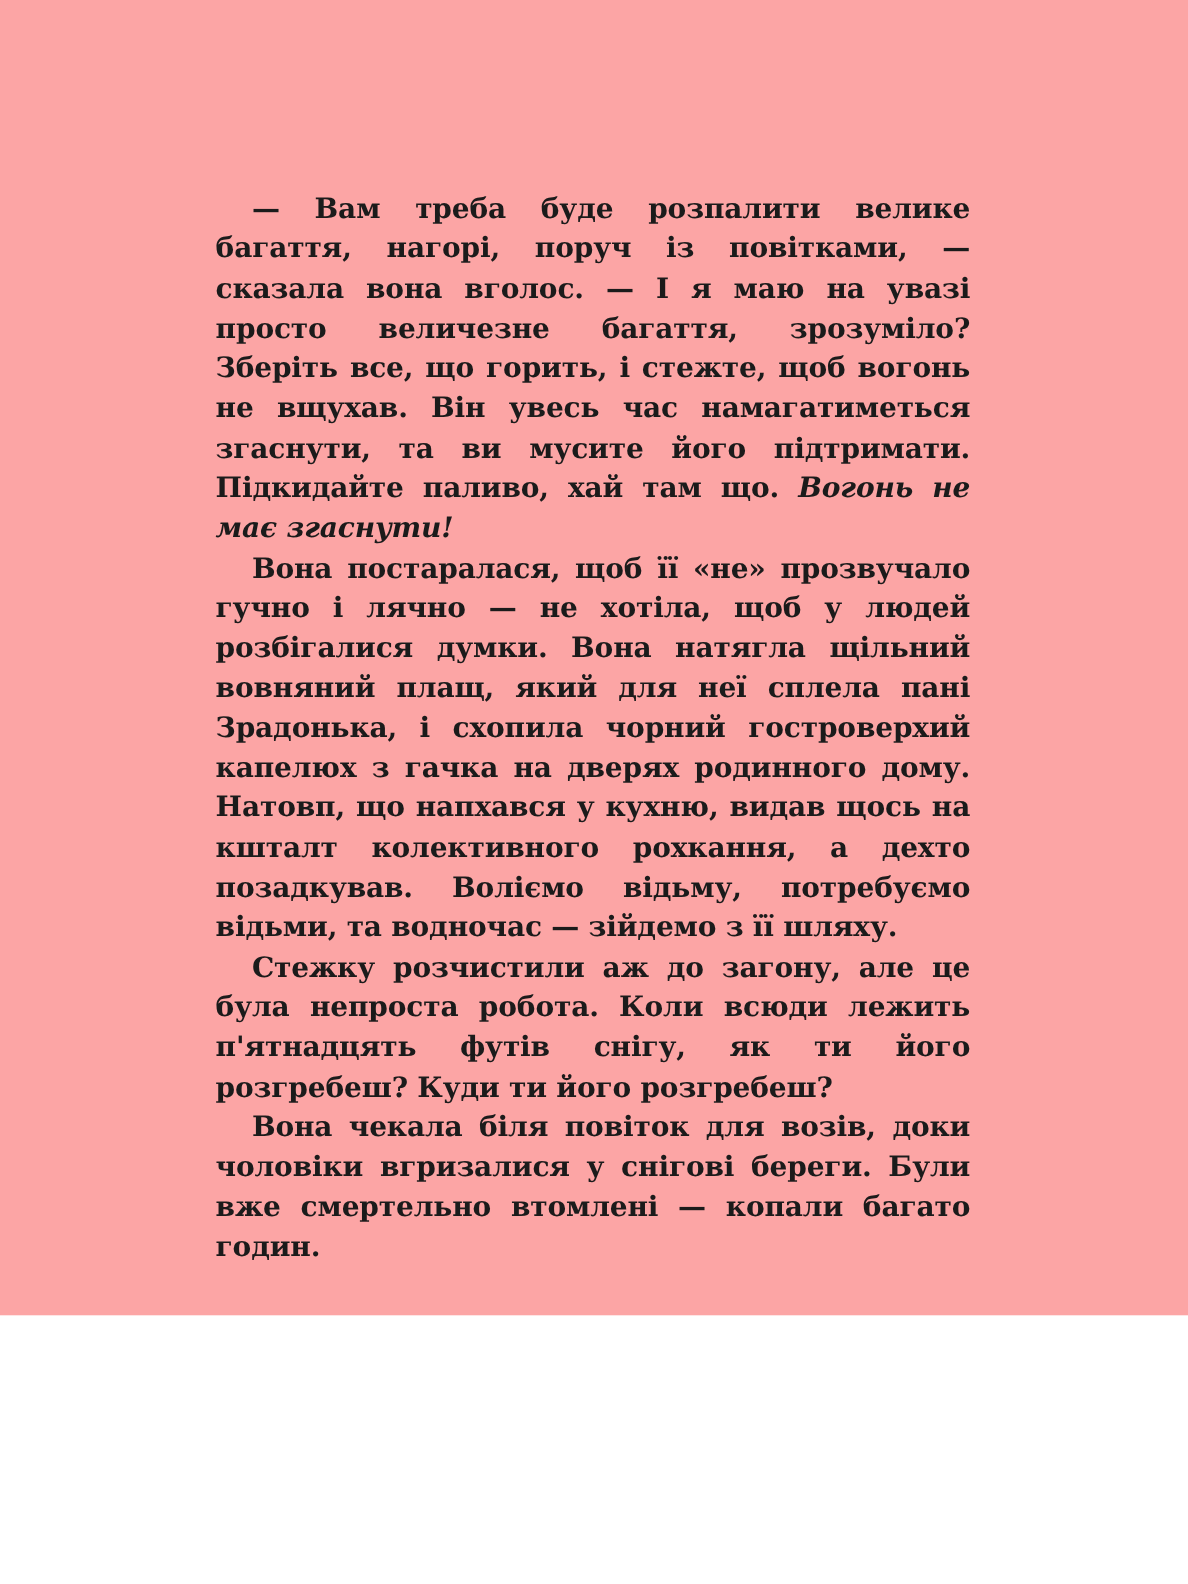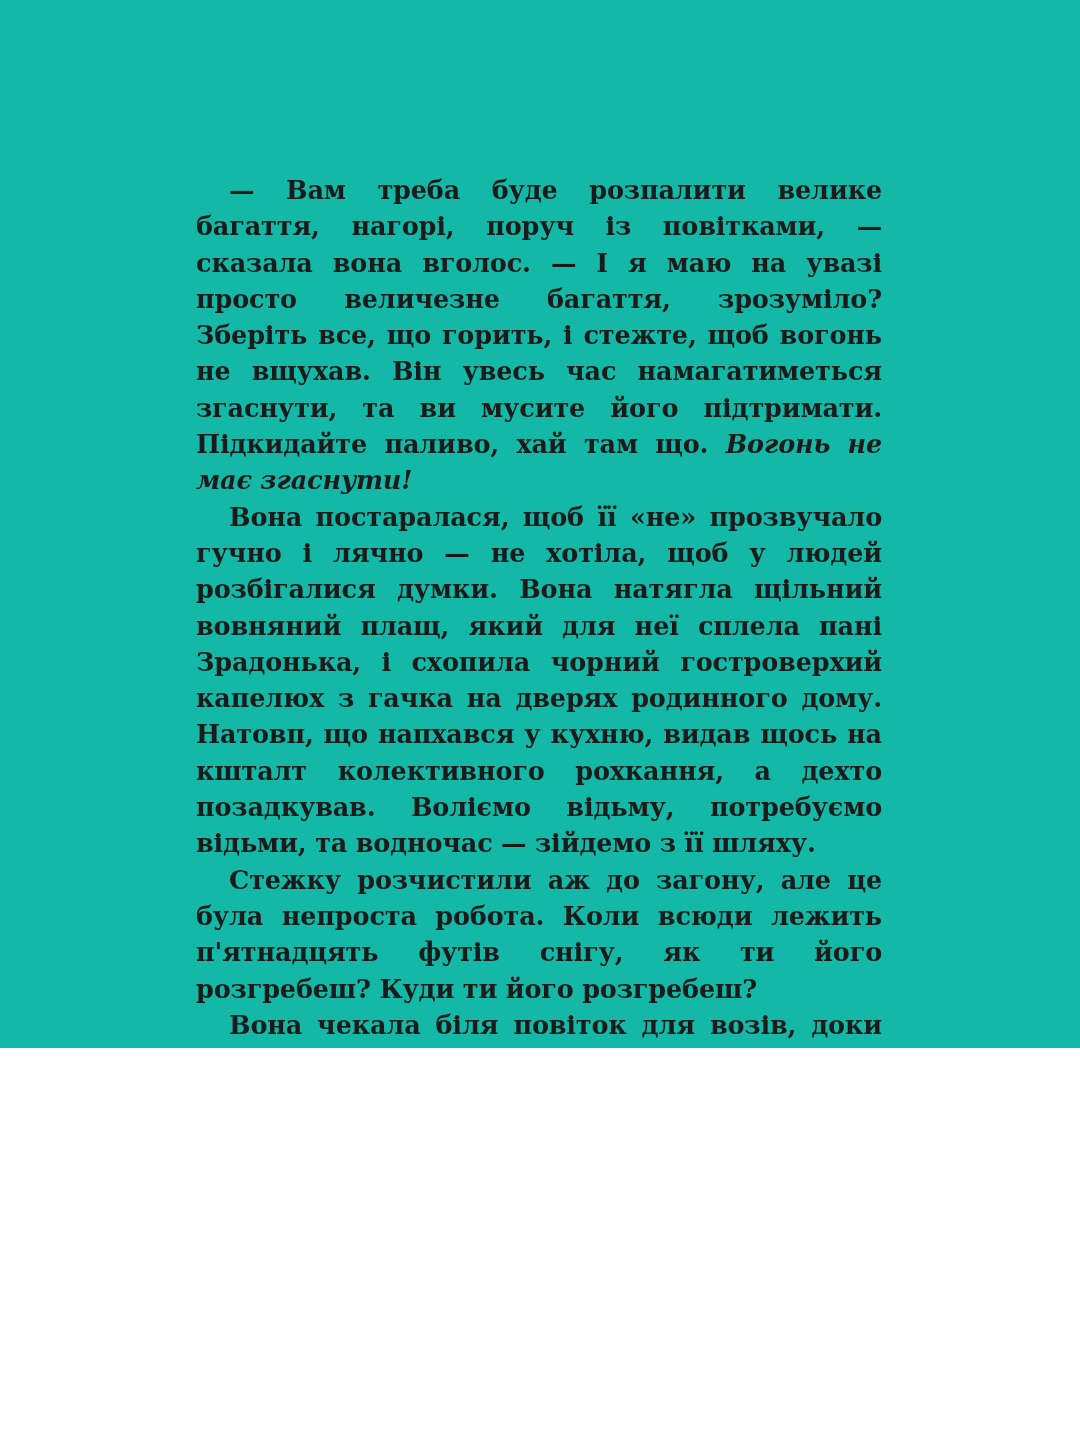--- a/index.html
+++ b/index.html
@@ -5,22 +5,22 @@
 <style>
   html, body {
     margin: 0;
     padding: 0;
     background: #ffffff;
   }
 
   .page {
     position: relative;
     width: 1080px;
-    height: 1048px;
-    background: #14b8a6;
+    height: 1196px;
+    background: #fca5a5;
     box-sizing: border-box;
     overflow: hidden;
   }
 
   .text-block {
     position: absolute;
     left: 196px;
     top: 172px;
     width: 686px;
   }

